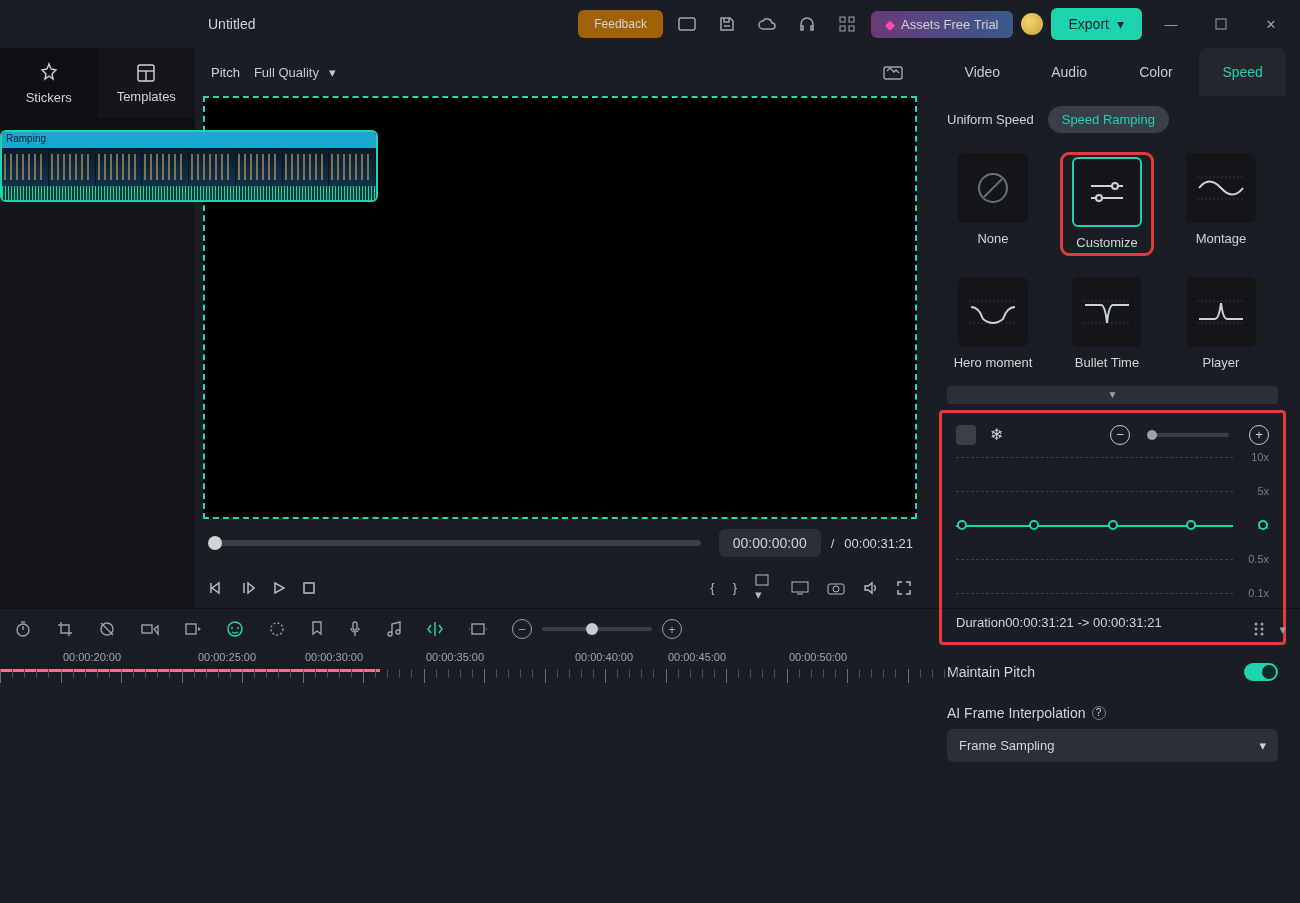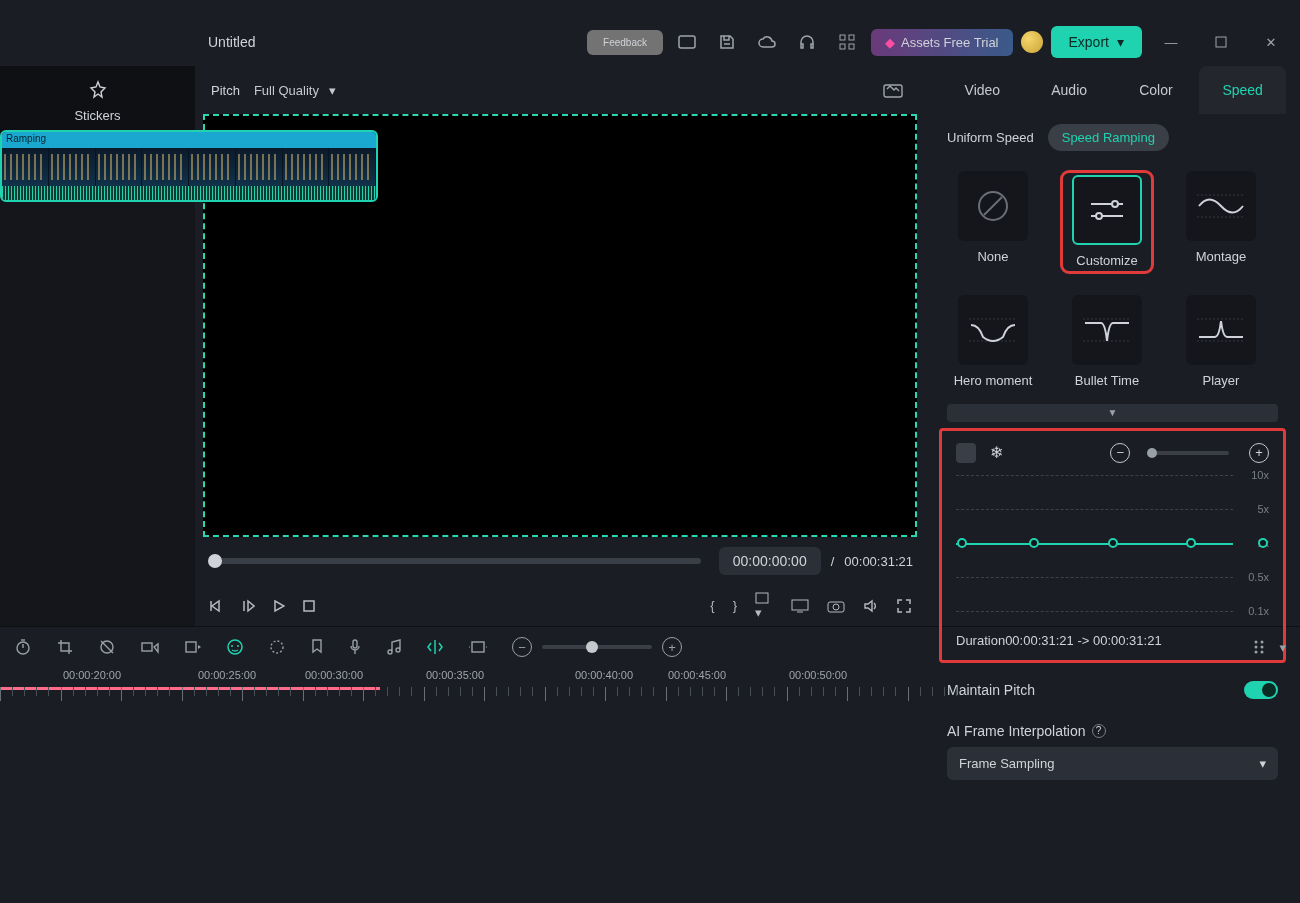--- a/index.html
+++ b/index.html
@@ -1,20 +1,20 @@
 <!DOCTYPE html>
 <html><head>
 <meta charset="utf-8">
 <style>
 * { margin: 0; padding: 0; box-sizing: border-box; font-family: -apple-system, BlinkMacSystemFont, "Segoe UI", sans-serif; }
 body { background: #1a1d23; color: #d0d3d8; width: 1300px; height: 903px; overflow: hidden; font-size: 13px; }
-.titlebar { height: 48px; display: flex; align-items: center; padding: 0 8px; background: #1a1d23; margin-top: 18px; }
+.titlebar { height: 48px; display: flex; align-items: center; padding: 0 8px; background: #1a1d23; }
 .title-text { margin-left: 200px; font-size: 14px; }
 .titlebar-right { margin-left: auto; display: flex; align-items: center; gap: 8px; }
-.feedback-btn { background: #737373; border: none; color: #d0d3d8; padding: 7px 16px; border-radius: 6px; font-size: 10px; }
+.feedback-btn { background: #a16207; border: none; color: #d0d3d8; padding: 7px 16px; border-radius: 6px; font-size: 12px; }
 .tb-icon { width: 32px; height: 32px; display: flex; align-items: center; justify-content: center; color: #a0a4ac; }
 .assets-trial { background: linear-gradient(90deg, #6a3a7a, #3a5a8a); padding: 6px 14px; border-radius: 6px; font-size: 13px; display: flex; align-items: center; gap: 6px; }
 .assets-trial .gem { color: #ff4da6; }
 .moon-icon { width: 22px; height: 22px; border-radius: 50%; background: radial-gradient(circle at 35% 35%, #f5d56a, #c9a33a); }
 .export-btn { background: #1fd3b0; color: #0b2a24; padding: 8px 18px; border-radius: 6px; font-size: 14px; display: flex; align-items: center; gap: 8px; font-weight: 500; }
 .win-ctrl { width: 42px; height: 32px; display: flex; align-items: center; justify-content: center; color: #a0a4ac; }
 
 .main-row { display: flex; height: 560px; }
 .left-panel { width: 195px; background: #14161b; display: flex; flex-direction: column; }
 .lp-tabs { display: flex; height: 70px; }
@@ -149,20 +149,28 @@
 
 <div class="main-row">
 
   <div class="left-panel">
     <div class="lp-tabs">
       <div class="lp-tab active">
         <svg width="22" height="22" viewBox="0 0 22 22">
             <path d="M11 2l2 5 5 1-4 4 1 5-4-3-4 3 1-5-4-4 5-1z" fill="none" stroke="#d0d3d8" stroke-width="1.4"></path>
           </svg>
         <span>Stickers</span>
+      </div>
+      <div class="lp-tab">
+        <svg width="20" height="20" viewBox="0 0 20 20">
+            <rect x="2" y="2" width="16" height="16" rx="2" fill="none" stroke="#d0d3d8" stroke-width="1.4"></rect>
+            <line x1="2" y1="8" x2="18" y2="8" stroke="#d0d3d8" stroke-width="1.4"></line>
+            <line x1="10" y1="8" x2="10" y2="18" stroke="#d0d3d8" stroke-width="1.4"></line>
+          </svg>
+        <span>Templates</span>
       </div>
     </div>
     <div class="lp-search-row">
       <input class="lp-search" placeholder="Search ..." style="">
       <div class="tb-icon">
           <svg width="16" height="14" viewBox="0 0 16 14">
             <path d="M1 2h14M4 7h8M6 12h4" stroke="currentColor" stroke-width="1.5"></path>
           </svg>
         </div>
       <div class="tb-icon">⋯</div>

